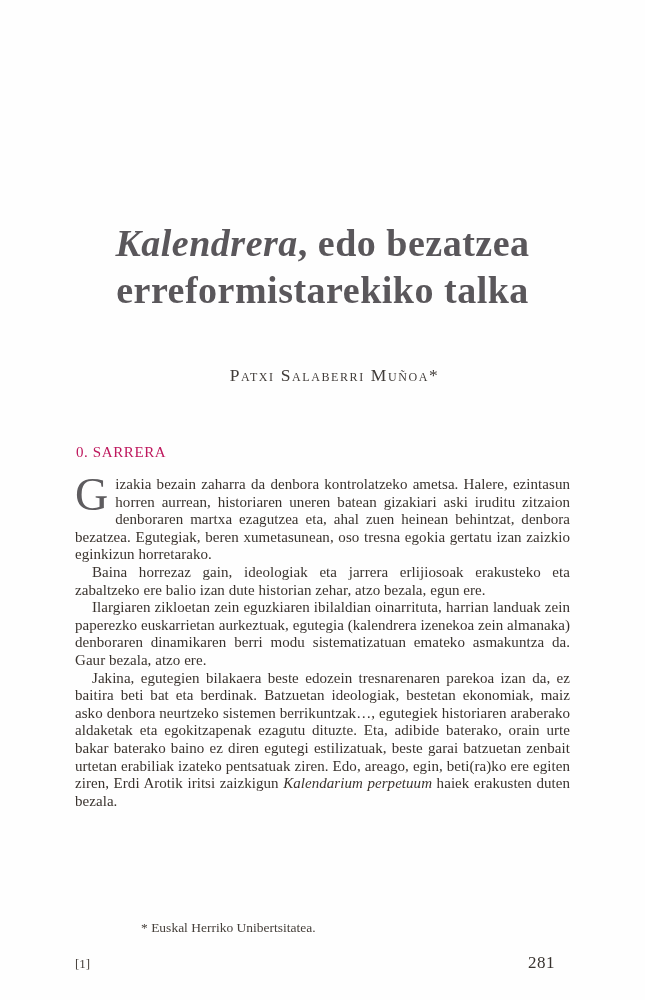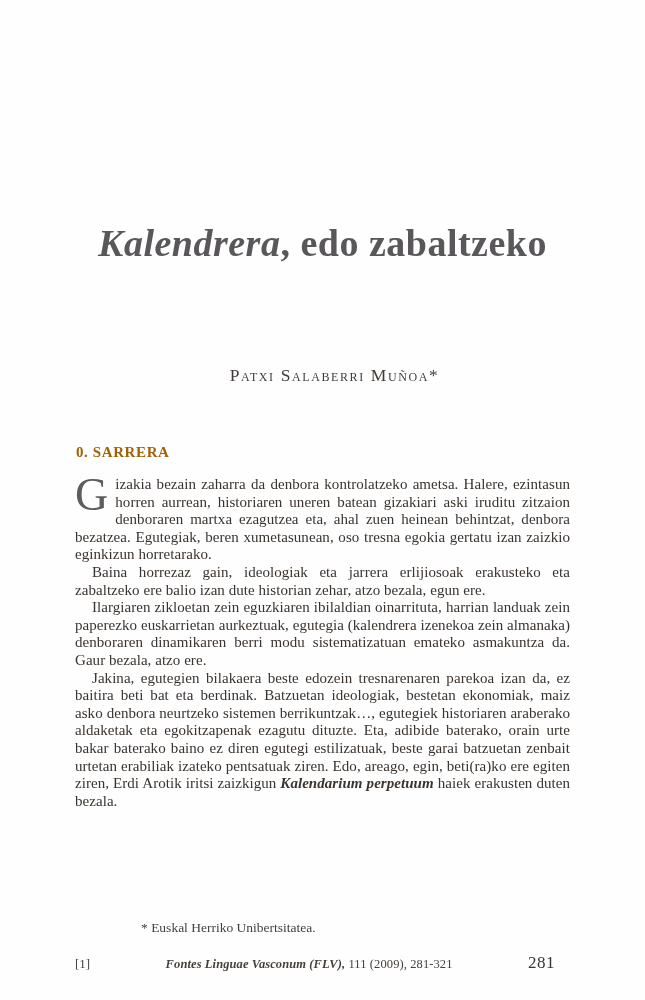--- a/index.html
+++ b/index.html
@@ -25,75 +25,75 @@
     font-variant:small-caps;
     font-size:17.5px;font-weight:400;
     letter-spacing:1.6px;color:#413c39;
   }
   .content{
     position:absolute;top:444px;left:75px;width:495px;
     color:#3a332e;
   }
   .section-heading{
     margin:0 0 15px 1px;
-    font-size:15px;font-weight:700;
-    letter-spacing:0.6px;color:#a16207;
+    font-size:15px;font-weight:400;
+    letter-spacing:0.6px;color:#be185d;
   }
   .content p{
     margin:0;
     font-size:15px;line-height:17.6px;
     text-align:justify;
     letter-spacing:0.05px;
   }
   .content p.indent{text-indent:17px;}
   .dropcap{
     float:left;
     font-size:46px;line-height:35px;
     margin:1px 7px 0 0;
     color:#5e5c5f;
   }
-  .ital{font-style:italic;font-weight:bold;}
+  .ital{font-style:italic;}
   .footnote{
     position:absolute;top:920px;left:97px;
     font-size:13.5px;color:#453f3a;margin-left:44px;
   }
   .footer{
     position:absolute;top:953px;left:75px;width:480px;
     display:flex;align-items:baseline;justify-content:space-between;
     color:#453f3a;
   }
   .footer .marker{font-size:13px;}
   .footer .journal{font-size:12.5px;letter-spacing:0.1px;}
   .footer .journal .ital{font-style:italic;}
   .footer .pagenum{font-size:17px;letter-spacing:0.5px;color:#38332f;}
 </style>
 </head>
 <body>
 
 <div class="page">
 
   <h1 class="title">
-    <span class="t-line"><em>Kalendrera</em><span>, edo zabaltzeko</span></span>
+    <span class="t-line"><em>Kalendrera</em><span>, edo bezatzea</span></span>
+    <span class="t-line">erreformistarekiko talka</span>
   </h1>
 
   <div class="author">Patxi Salaberri Muñoa*</div>
 
   <div class="content">
     <h2 class="section-heading">0. SARRERA</h2>
 
     <p><span class="dropcap">G</span><span>izakia bezain zaharra da denbora kontrolatzeko ametsa. Halere, ezintasun horren aurrean, historiaren uneren batean gizakiari aski iruditu zitzaion denboraren martxa ezagutzea eta, ahal zuen heinean behintzat, denbora bezatzea. Egutegiak, beren xumetasunean, oso tresna egokia gertatu izan zaizkio eginkizun horretarako.</span></p>
 
     <p class="indent">Baina horrezaz gain, ideologiak eta jarrera erlijiosoak erakusteko eta zabaltzeko ere balio izan dute historian zehar, atzo bezala, egun ere.</p>
 
     <p class="indent">Ilargiaren zikloetan zein eguzkiaren ibilaldian oinarrituta, harrian landuak zein paperezko euskarrietan aurkeztuak, egutegia (kalendrera izenekoa zein almanaka) denboraren dinamikaren berri modu sistematizatuan emateko asmakuntza da. Gaur bezala, atzo ere.</p>
 
     <p class="indent"><span>Jakina, egutegien bilakaera beste edozein tresnarenaren parekoa izan da, ez baitira beti bat eta berdinak. Batzuetan ideologiak, bestetan ekonomiak, maiz asko denbora neurtzeko sistemen berrikuntzak…, egutegiek historiaren araberako aldaketak eta egokitzapenak ezagutu dituzte. Eta, adibide baterako, orain urte bakar baterako baino ez diren egutegi estilizatuak, beste garai batzuetan zenbait urtetan erabiliak izateko pentsatuak ziren. Edo, areago, egin, beti(ra)ko ere egiten ziren, Erdi Arotik iritsi zaizkigun </span><span class="ital">Kalendarium perpetuum</span><span> haiek erakusten duten bezala.</span></p>
   </div>
 
   <div class="footnote">* Euskal Herriko Unibertsitatea.</div>
 
   <div class="footer">
     <span class="marker">[1]</span>
-    <span class="journal"><span class="ital">Fontes Linguae Vasconum (FLV),</span><span> 111 (2009), 281-321</span></span>
     <span class="pagenum">281</span>
   </div>
 
 </div>
 
 </body></html>

